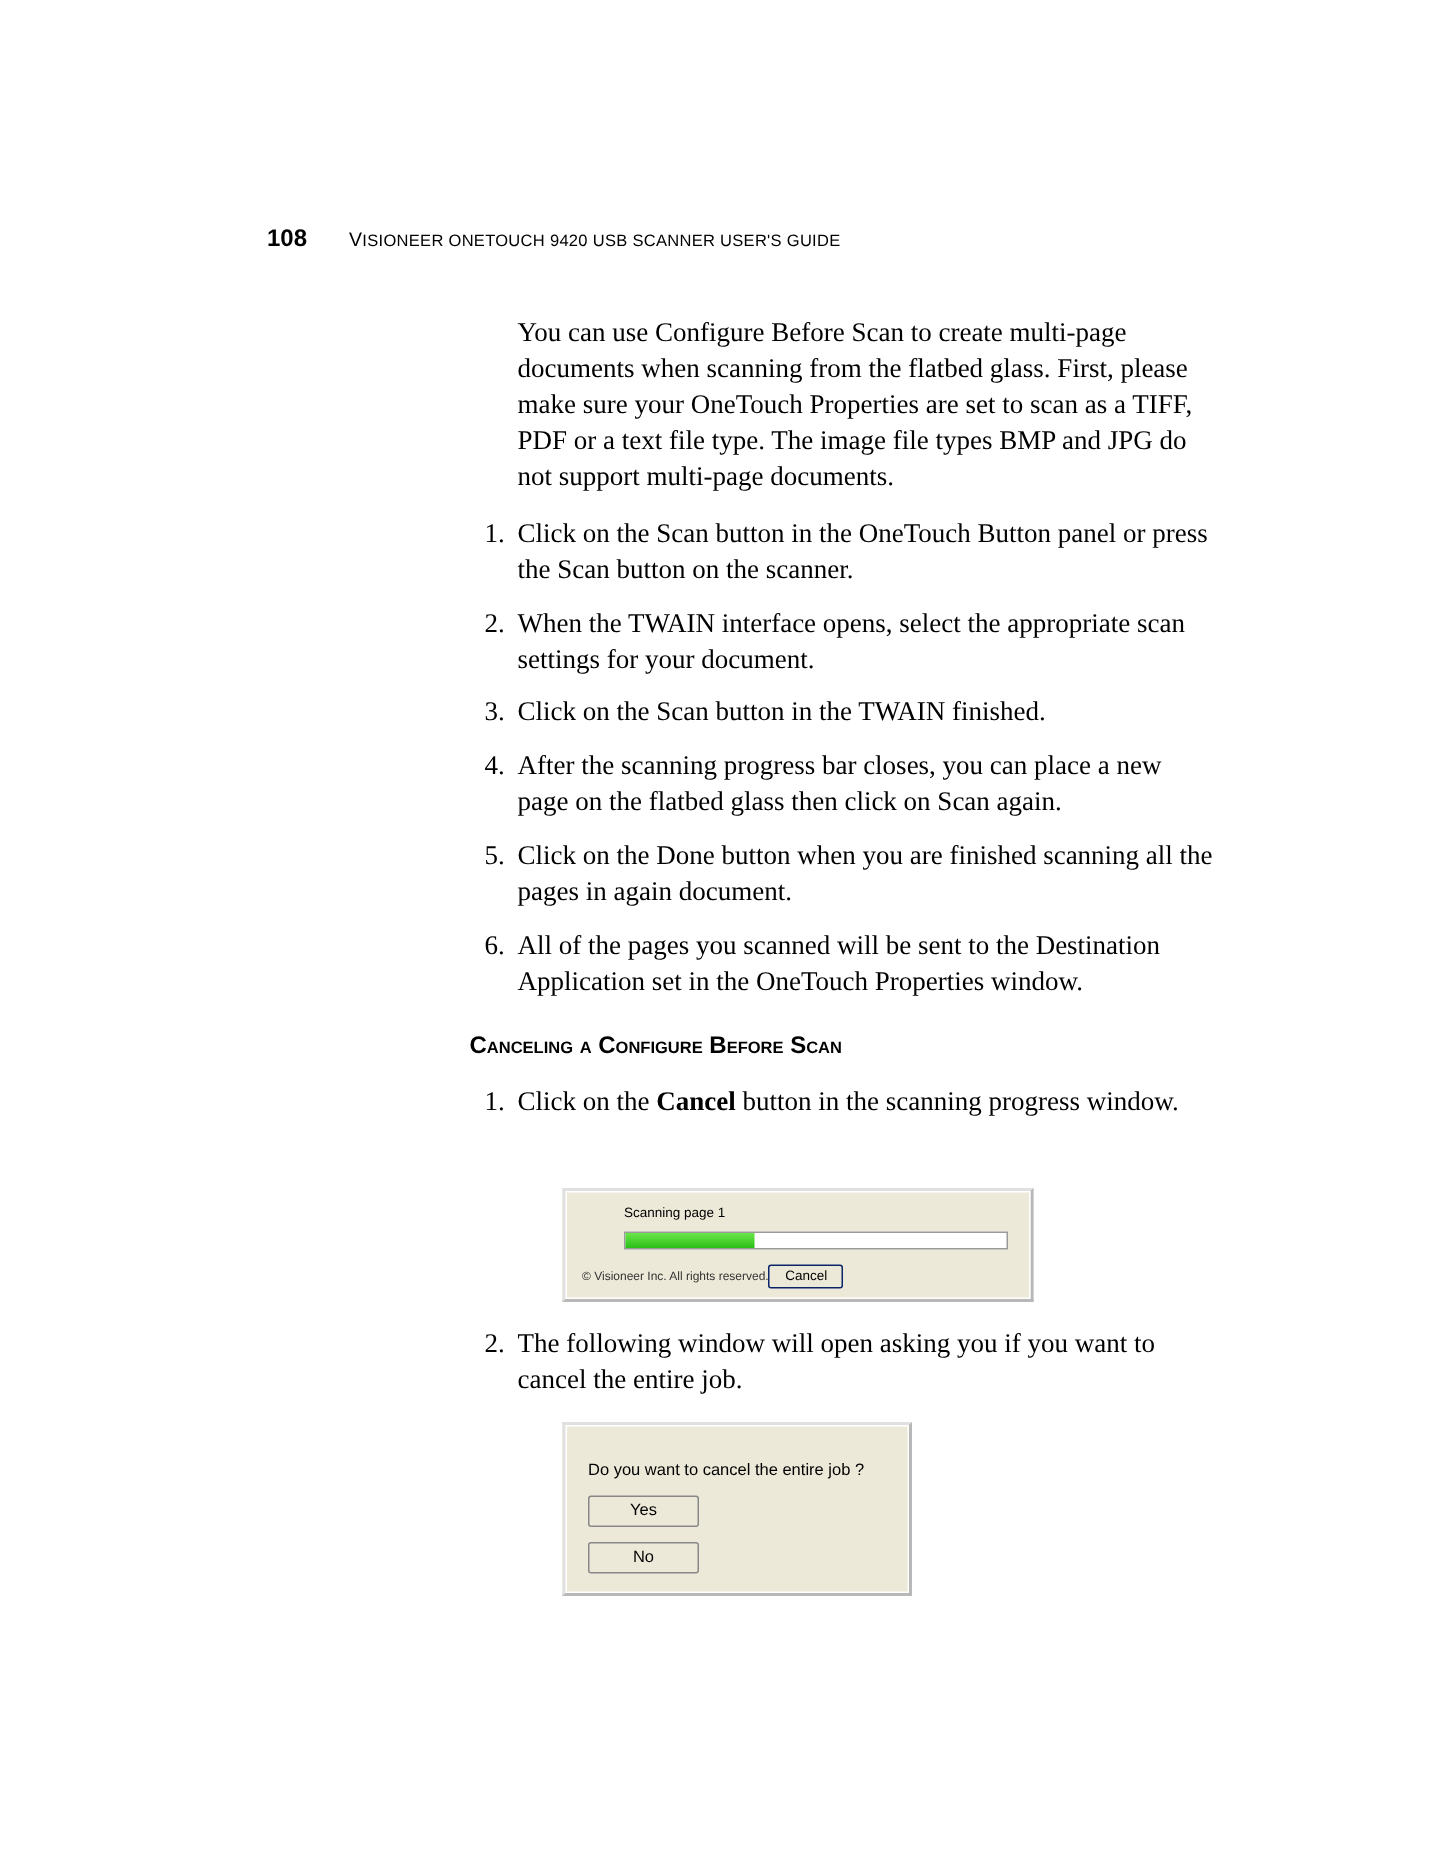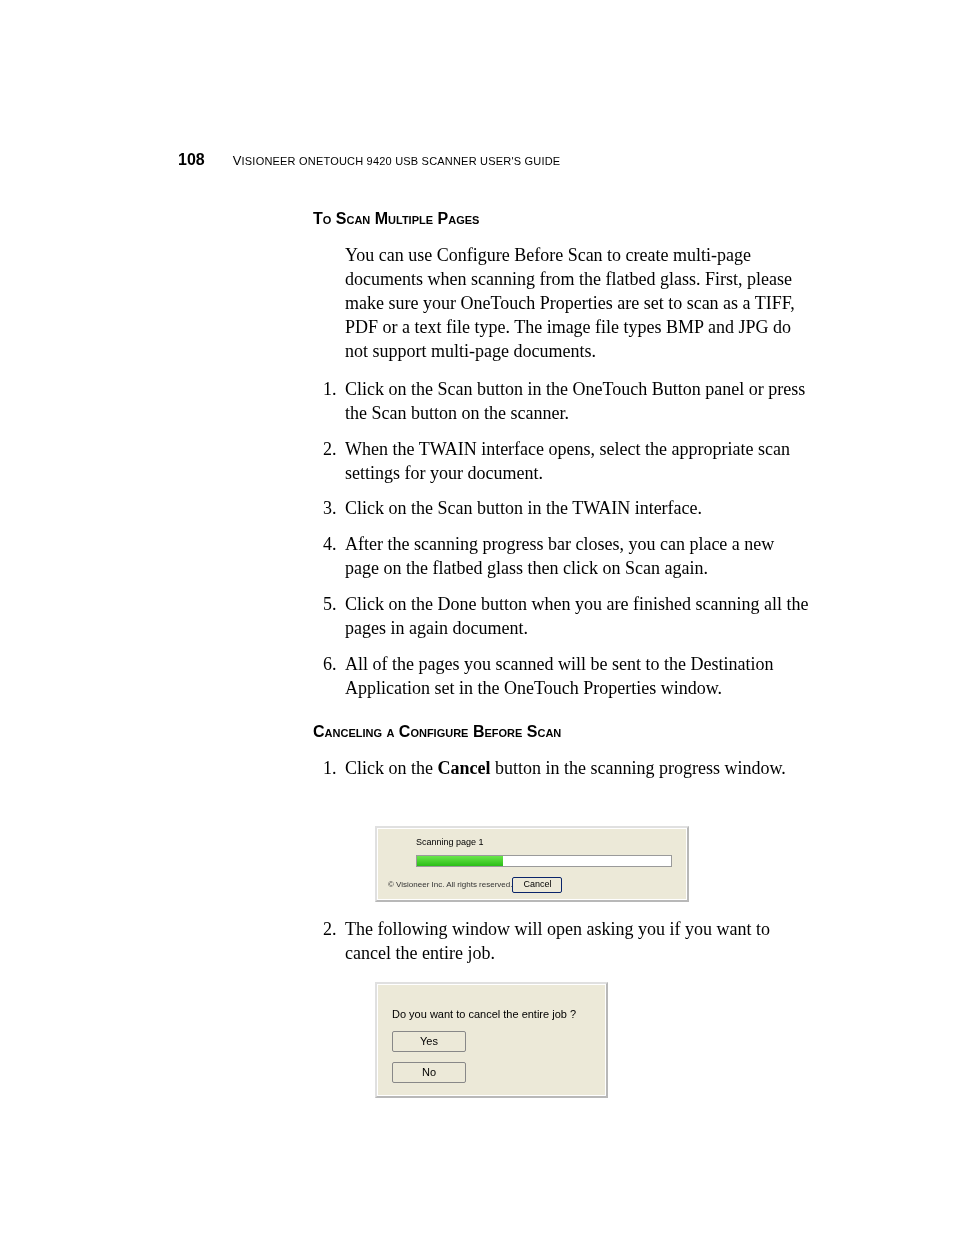--- a/index.html
+++ b/index.html
@@ -167,28 +167,27 @@
 
   <div class="header-line">
     <span class="page-number">108</span>
     <span class="header-title">
       <span>V</span><span style="font-size:11px;">ISIONEER ONETOUCH 9420 USB SCANNER USER'S GUIDE</span>
     </span>
   </div>
 
   <div class="content">
 
-    <div class="section-heading">To Scan Multiple Pages</div>
 
     <div class="para">You can use Configure Before Scan to create multi-page documents when scanning from the flatbed glass. First, please make sure your OneTouch Properties are set to scan as a TIFF, PDF or a text file type. The image file types BMP and JPG do not support multi-page documents.</div>
 
     <ol class="steps">
       <li>Click on the Scan button in the OneTouch Button panel or press the Scan button on the scanner.</li>
       <li>When the TWAIN interface opens, select the appropriate scan settings for your document.</li>
-      <li>Click on the Scan button in the TWAIN interface.</li>
+      <li>Click on the Scan button in the TWAIN finished.</li>
       <li>After the scanning progress bar closes, you can place a new page on the flatbed glass then click on Scan again.</li>
       <li>Click on the Done button when you are finished scanning all the pages in again document.</li>
       <li>All of the pages you scanned will be sent to the Destination Application set in the OneTouch Properties window.</li>
     </ol>
 
     <div class="section-heading" style="margin-top:22px;">Canceling a Configure Before Scan</div>
 
     <ol class="steps">
       <li>
         <span>Click on the </span><b>Cancel</b><span> button in the scanning progress window.</span>

